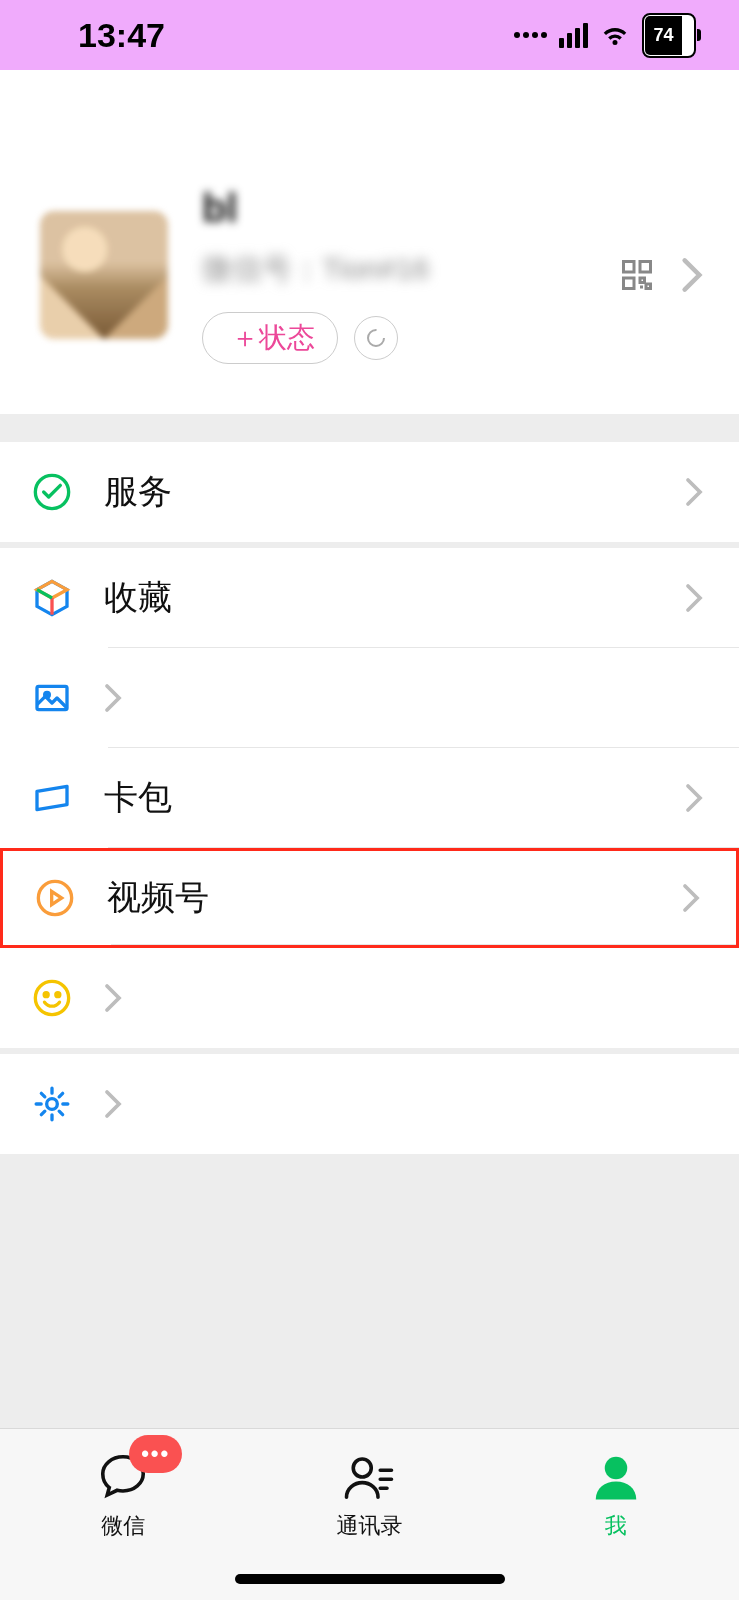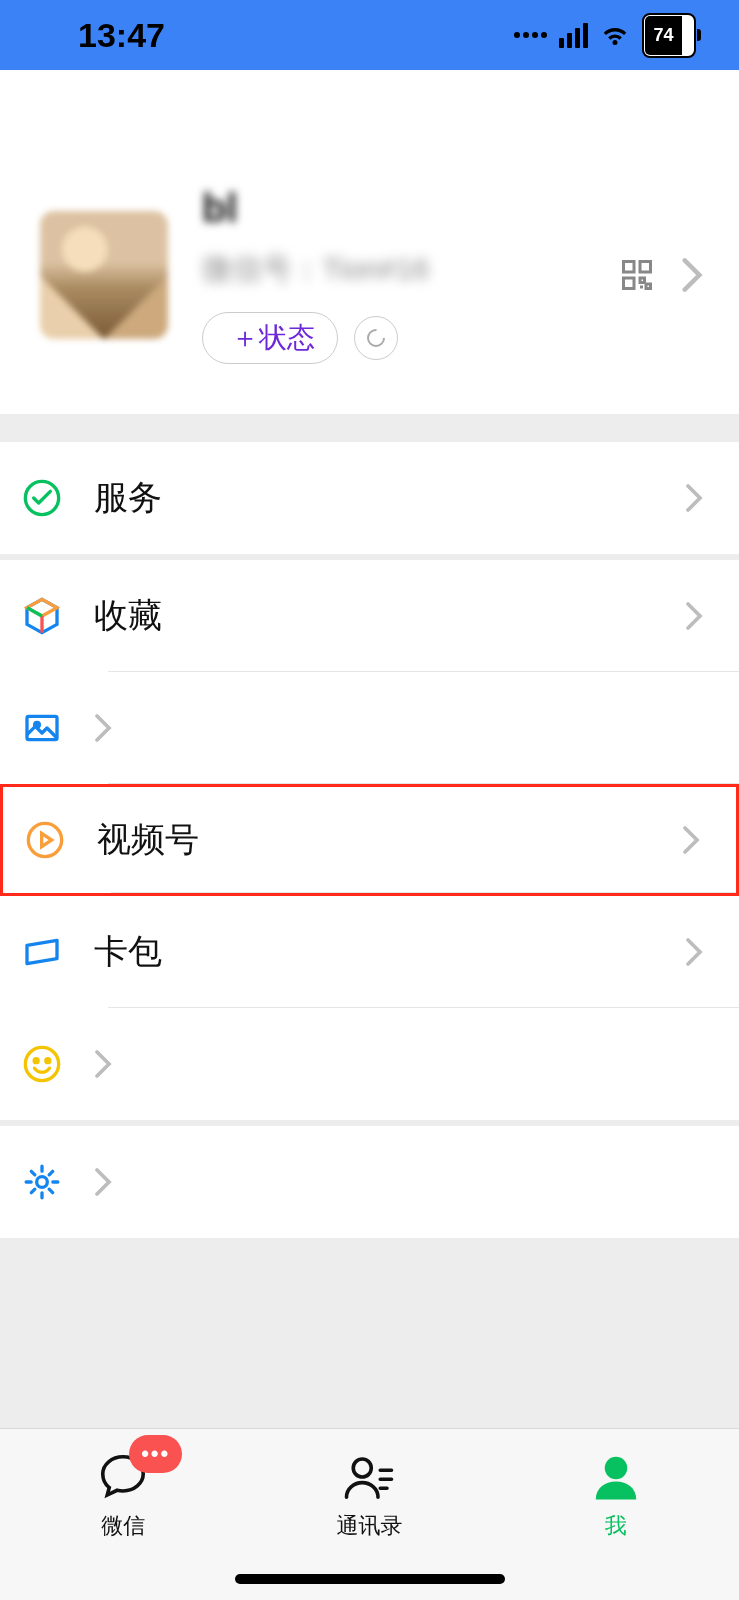--- a/index.html
+++ b/index.html
@@ -3,21 +3,21 @@
 <meta charset="utf-8">
 <style>
   * { margin: 0; padding: 0; box-sizing: border-box; -webkit-font-smoothing: antialiased; }
   body {
     width: 739px; height: 1600px;
     font-family: -apple-system, "PingFang SC", "Helvetica Neue", sans-serif;
     background: #ededed; position: relative; overflow: hidden;
   }
   
   .status-bar {
-    height: 70px; background: #3b82f6; display: flex; align-items: center;
+    height: 70px; background: #f0abfc; display: flex; align-items: center;
     justify-content: space-between; padding: 0 38px 0 78px; font-weight: 600;
     font-size: 34px;
     gap: 36px;
   }
   .status-right { display: flex; align-items: center; gap: 12px; }
   .sig-dots { display:flex; gap:3px; align-items:flex-end;}
   .sig-dots span{width:6px;height:6px;border-radius:50%;background:#000;}
   .sig-bars{display:flex;gap:3px;align-items:flex-end;}
   .sig-bars span{width:5px;background:#000;border-radius:1px;}
   .sig-bars span:nth-child(1){height:10px}.sig-bars span:nth-child(2){height:15px}
@@ -37,28 +37,28 @@
       linear-gradient(45deg,#e4cba9 25%,transparent 25%),
       linear-gradient(-45deg,#c9a77d 25%,transparent 25%),
       radial-gradient(circle at 35% 30%,#f0d9b8 18%,transparent 19%),
       linear-gradient(0deg,#7a5c3a 0%,#a88b63 40%,#d8bfa0 60%);
     filter: blur(3px) contrast(1.05);
   }
   .profile-text{flex:1; margin-left:34px;}
   .nick{font-size:40px;font-weight:600;color:#111;filter:blur(4px);}
   .wxid{font-size:30px;color:#888;margin-top:18px;filter:blur(6px);}
   .status-row{display:flex;gap:16px;margin-top:22px;align-items:center;}
-  .status-btn{border:1px solid #ccc;border-radius:999px;padding:6px 22px;font-size:28px;color:#6d28d9;display:flex;align-items:center;gap:6px;}
+  .status-btn{border:1px solid #ccc;border-radius:999px;padding:6px 22px;font-size:28px;color:#ec4899;display:flex;align-items:center;gap:6px;}
   .status-circle{width:44px;height:44px;border:1px solid #ccc;border-radius:50%;display:flex;align-items:center;justify-content:center;color:#999;}
   .qr{margin-left:auto;}
   .chev-r{margin-left:26px;}
   
   .group{background:#fff;margin-top:6px;}
   .group:first-of-type{margin-top:0;}
-  .cell{display:flex;align-items:center;height:112px;padding:0 36px 0 20px;position:relative;}
+  .cell{display:flex;align-items:center;height:100px;padding:0 36px 0 30px;position:relative;}
   .cell .cicon{width:44px;height:44px;display:flex;align-items:center;justify-content:center;margin-right:30px;}
   .cell .label{font-size:34px;color:#111;flex:1;}
   .cell .chev{color:#bdbdbd;}
   .cell.div::after{content:'';position:absolute;left:108px;right:0;bottom:0;height:1px;background:#e6e6e6;}
   .highlight{border:3px solid #ff2a1a;}
   .group.first{margin-top:28px;}
   
   .tabbar{position:absolute;left:0;right:0;bottom:0;background:#f7f7f7;height:172px;border-top:1px solid #d9d9d9;display:flex;}
   .tab{flex:1;display:flex;flex-direction:column;align-items:center;justify-content:flex-start;padding-top:20px;gap:6px;font-size:22px;color:#111;position:relative;}
   .tab.active{color:#07c160;}
@@ -177,41 +177,41 @@
           <path d="M3 16l5-5 4 4 3-3 6 6" stroke-linejoin="round"></path>
           <circle cx="9" cy="10" r="1.4" fill="#1485ee"></circle>
         </svg>
     </div>
     <span class="chev">
         <svg width="18" height="30" viewBox="0 0 12 20" fill="none" stroke="#bdbdbd" stroke-width="2.5" stroke-linecap="round">
           <path d="M2 2l8 8-8 8"></path>
         </svg>
       </span>
   </div>
+  <div class="cell div">
+    <div class="cicon">
+      <svg width="40" height="40" viewBox="0 0 24 24" fill="none" stroke="#1485ee" stroke-width="2">
+          <path d="M3 8l18-3v11L3 19z" stroke-linejoin="round"></path>
+        </svg>
+    </div>
+    <span class="label">卡包</span>
+    <span class="chev">
+        <svg width="18" height="30" viewBox="0 0 12 20" fill="none" stroke="#bdbdbd" stroke-width="2.5" stroke-linecap="round">
+          <path d="M2 2l8 8-8 8"></path>
+        </svg>
+      </span>
+  </div>
   <div class="cell div highlight">
     <div class="cicon">
       <svg width="40" height="40" viewBox="0 0 24 24" fill="none" stroke="#fa9d3b" stroke-width="2">
           <circle cx="12" cy="12" r="10"></circle>
           <path d="M10 8l6 4-6 4z" fill="none"></path>
         </svg>
     </div>
     <span class="label">视频号</span>
-    <span class="chev">
-        <svg width="18" height="30" viewBox="0 0 12 20" fill="none" stroke="#bdbdbd" stroke-width="2.5" stroke-linecap="round">
-          <path d="M2 2l8 8-8 8"></path>
-        </svg>
-      </span>
-  </div>
-  <div class="cell div">
-    <div class="cicon">
-      <svg width="40" height="40" viewBox="0 0 24 24" fill="none" stroke="#1485ee" stroke-width="2">
-          <path d="M3 8l18-3v11L3 19z" stroke-linejoin="round"></path>
-        </svg>
-    </div>
-    <span class="label">卡包</span>
     <span class="chev">
         <svg width="18" height="30" viewBox="0 0 12 20" fill="none" stroke="#bdbdbd" stroke-width="2.5" stroke-linecap="round">
           <path d="M2 2l8 8-8 8"></path>
         </svg>
       </span>
   </div>
   <div class="cell">
     <div class="cicon">
       <svg width="40" height="40" viewBox="0 0 24 24" fill="none" stroke="#f5c400" stroke-width="2">
           <circle cx="12" cy="12" r="10"></circle>

